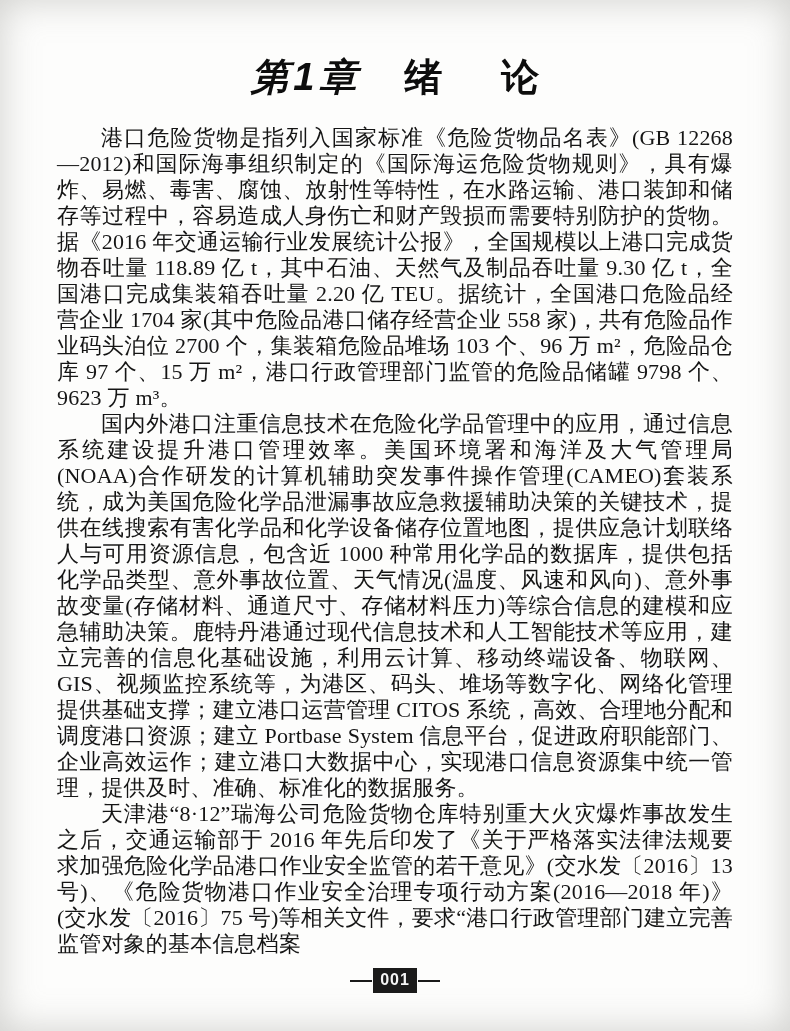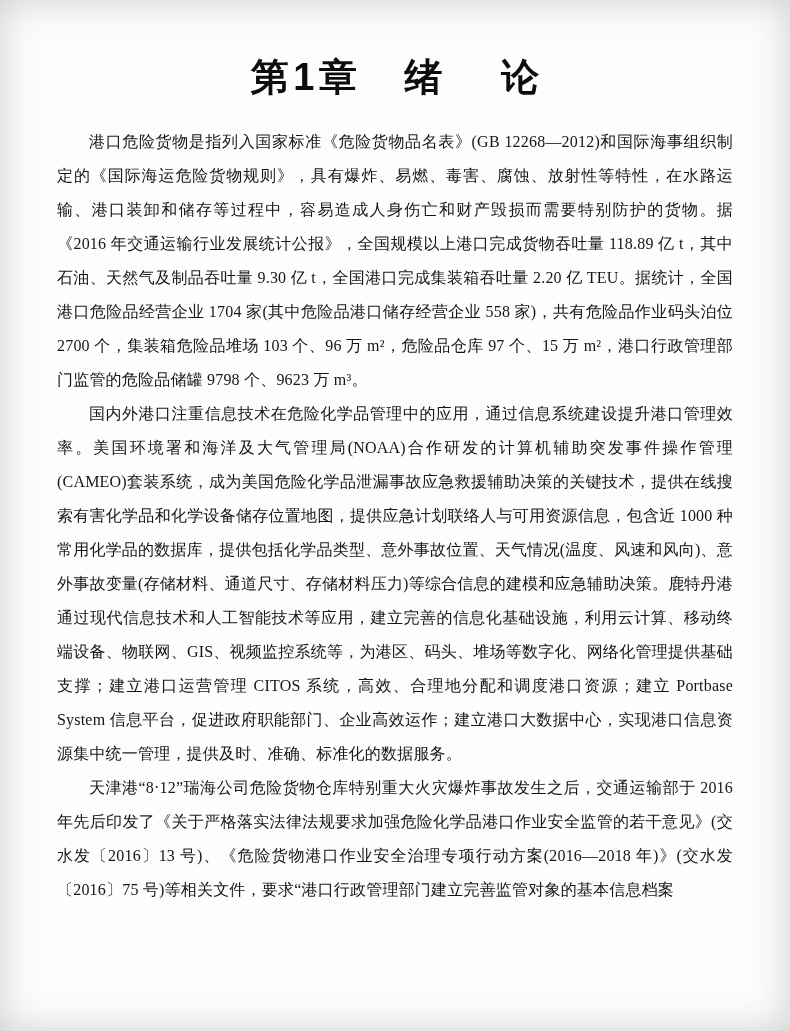--- a/index.html
+++ b/index.html
@@ -31,20 +31,21 @@
     text-align: center;
     font-family: "Liberation Sans", sans-serif;
     font-weight: bold;
     font-size: 38px;
     line-height: 1.15;
     color: #0d0d0d;
     white-space: nowrap;
   }
   .chapter-heading .chapter-number {
     letter-spacing: 0.12em;
+    font-style: italic;
   }
   .chapter-heading .chapter-title {
     margin-left: 0.85em;
     letter-spacing: 1.55em;
     margin-right: -1.55em; 
     text-align: right;
   }
 
   
   .section-heading {
@@ -62,22 +63,22 @@
   .section-heading .section-title {
     margin-left: 0.55em;
     letter-spacing: 0.38em;
     margin-right: -0.38em;
   }
 
   .body-text {
     margin-top: 25px;
   }
   .body-text p {
-    font-size: 16px;
-    line-height: 34px;
+    font-size: 22px;
+    line-height: 26px;
     text-align: justify;
     text-indent: 2em;
     color: #151515;
     letter-spacing: 0.2px;
   }
 
   
   .footer {
     position: absolute;
     left: 0;
@@ -118,13 +119,18 @@
     </h1>
 
 
     <div class="body-text">
       <p>港口危险货物是指列入国家标准《危险货物品名表》(GB 12268—2012)和国际海事组织制定的《国际海运危险货物规则》，具有爆炸、易燃、毒害、腐蚀、放射性等特性，在水路运输、港口装卸和储存等过程中，容易造成人身伤亡和财产毁损而需要特别防护的货物。据《2016 年交通运输行业发展统计公报》，全国规模以上港口完成货物吞吐量 118.89 亿 t，其中石油、天然气及制品吞吐量 9.30 亿 t，全国港口完成集装箱吞吐量 2.20 亿 TEU。据统计，全国港口危险品经营企业 1704 家(其中危险品港口储存经营企业 558 家)，共有危险品作业码头泊位 2700 个，集装箱危险品堆场 103 个、96 万 m²，危险品仓库 97 个、15 万 m²，港口行政管理部门监管的危险品储罐 9798 个、9623 万 m³。</p>
       <p>国内外港口注重信息技术在危险化学品管理中的应用，通过信息系统建设提升港口管理效率。美国环境署和海洋及大气管理局(NOAA)合作研发的计算机辅助突发事件操作管理(CAMEO)套装系统，成为美国危险化学品泄漏事故应急救援辅助决策的关键技术，提供在线搜索有害化学品和化学设备储存位置地图，提供应急计划联络人与可用资源信息，包含近 1000 种常用化学品的数据库，提供包括化学品类型、意外事故位置、天气情况(温度、风速和风向)、意外事故变量(存储材料、通道尺寸、存储材料压力)等综合信息的建模和应急辅助决策。鹿特丹港通过现代信息技术和人工智能技术等应用，建立完善的信息化基础设施，利用云计算、移动终端设备、物联网、GIS、视频监控系统等，为港区、码头、堆场等数字化、网络化管理提供基础支撑；建立港口运营管理 CITOS 系统，高效、合理地分配和调度港口资源；建立 Portbase System 信息平台，促进政府职能部门、企业高效运作；建立港口大数据中心，实现港口信息资源集中统一管理，提供及时、准确、标准化的数据服务。</p>
       <p>天津港“8·12”瑞海公司危险货物仓库特别重大火灾爆炸事故发生之后，交通运输部于 2016 年先后印发了《关于严格落实法律法规要求加强危险化学品港口作业安全监管的若干意见》(交水发〔2016〕13 号)、《危险货物港口作业安全治理专项行动方案(2016—2018 年)》(交水发〔2016〕75 号)等相关文件，要求“港口行政管理部门建立完善监管对象的基本信息档案</p>
     </div>
   </div>
 
+  <div class="footer">
+    <span class="rule"></span>
+    <span class="page-num">001</span>
+    <span class="rule"></span>
+  </div>
 </div>
 
 </body></html>

